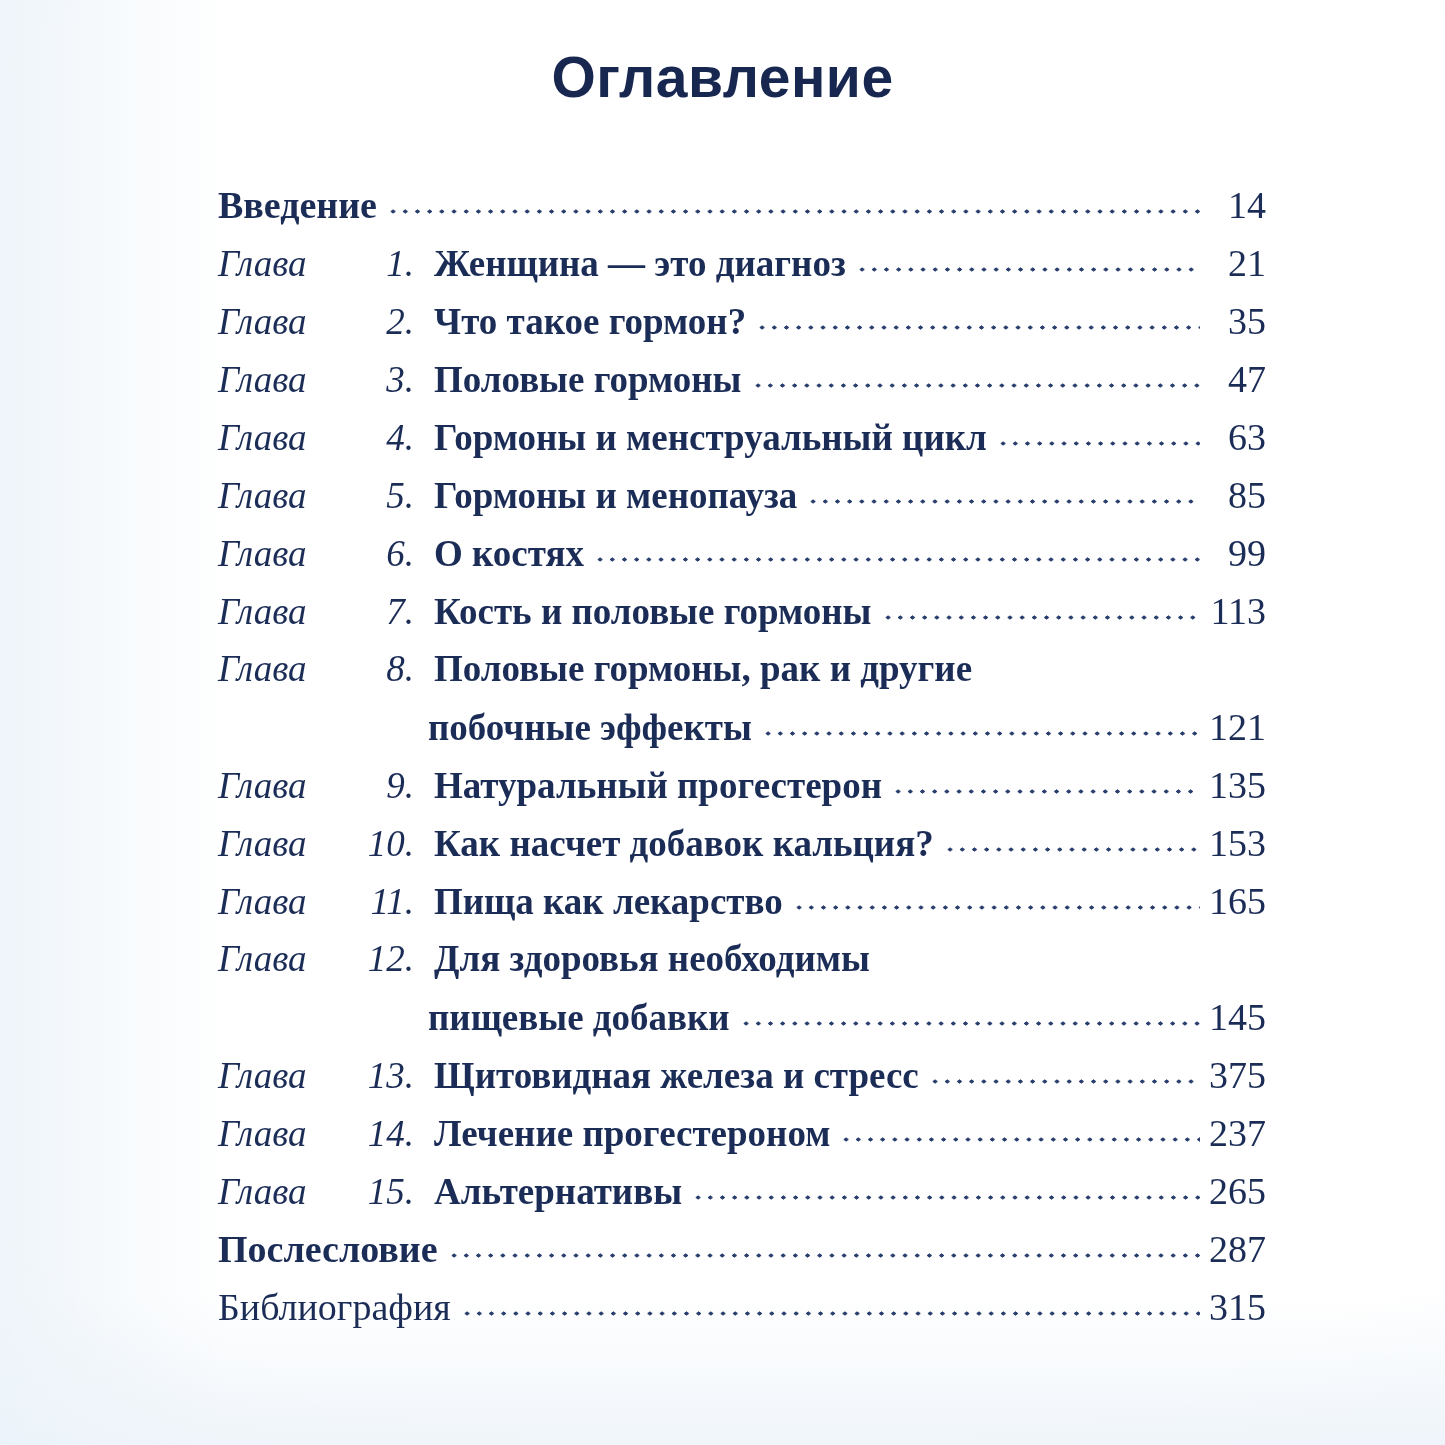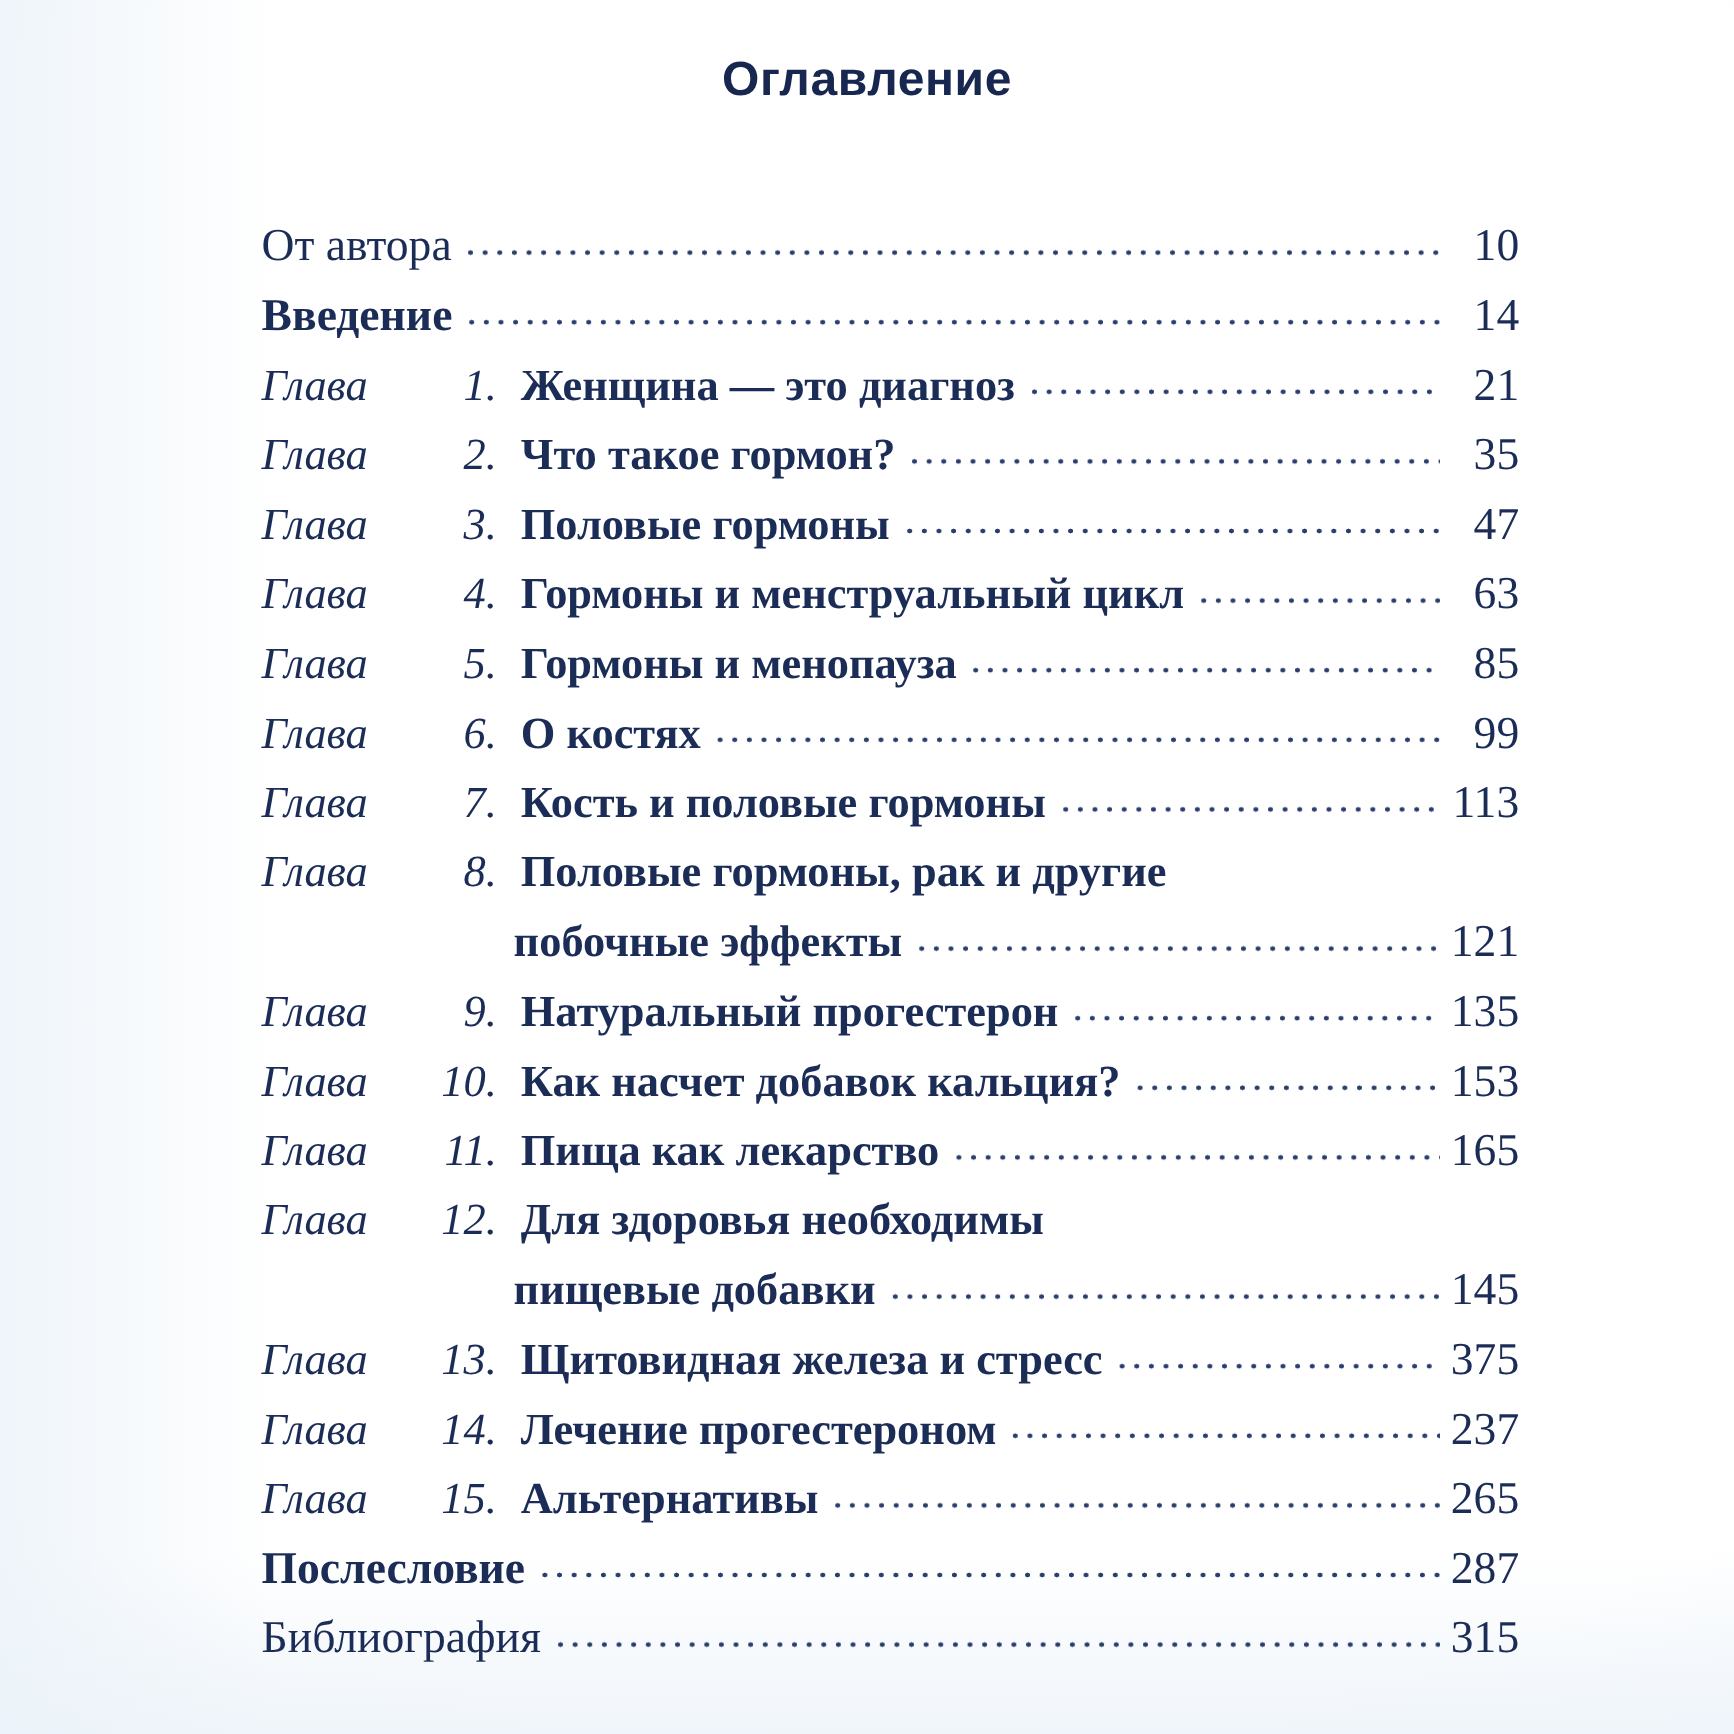--- a/index.html
+++ b/index.html
@@ -44,21 +44,21 @@
 
   
   .toc-title {
     position: absolute;
     top: 44px;
     left: 0;
     width: 1445px;
     text-align: center;
     font-family: "Liberation Sans", "DejaVu Sans", sans-serif;
     font-weight: bold;
-    font-size: 40px;
+    font-size: 57px;
     letter-spacing: 0.5px;
     color: #18274f;
   }
 
   
   .toc-list {
     position: absolute;
     left: 218px;
     top: 186px;
     width: 1048px;
@@ -155,25 +155,20 @@
 
 <div class="page"></div>
 <div class="page-tint-left"></div>
 <div class="page-tint-bottom"></div>
 
 <div class="content">
 
   <div class="toc-title">Оглавление</div>
 
   <div class="toc-list" id="toc-list">
-      <div class="toc-row row-plain">
-        <span class="lead-label">От автора</span>
-        <span class="dots"></span>
-        <span class="pagenum">10</span>
-      </div>
       <div class="toc-row row-plain bold">
         <span class="lead-label">Введение</span>
         <span class="dots"></span>
         <span class="pagenum">14</span>
       </div>
       <div class="toc-row row-chapter">
         <span class="chap-word">Глава</span>
         <span class="chap-num">1.</span>
         <span class="chap-title">Женщина — это диагноз</span>
         <span class="dots"></span>

